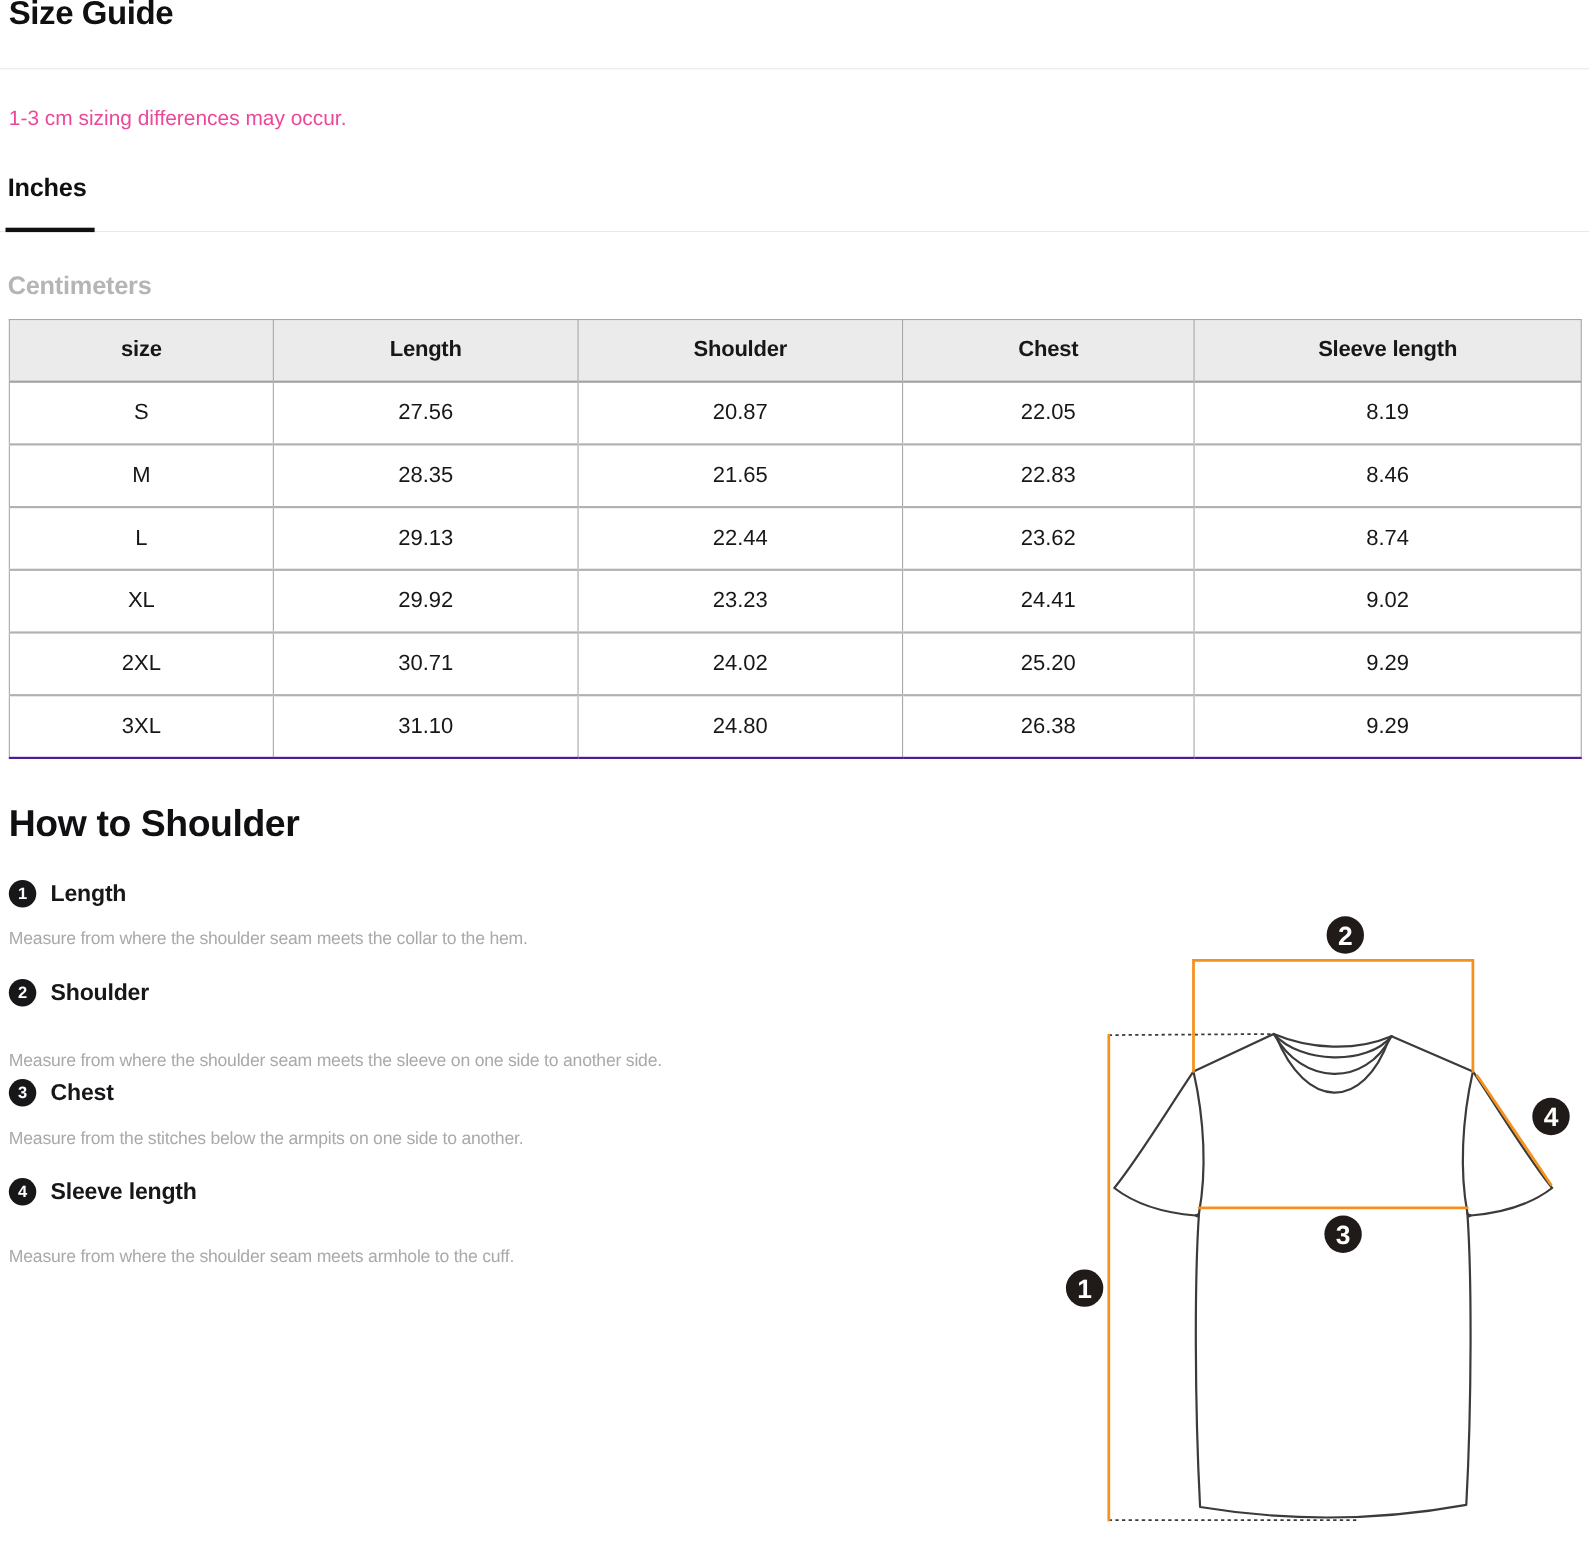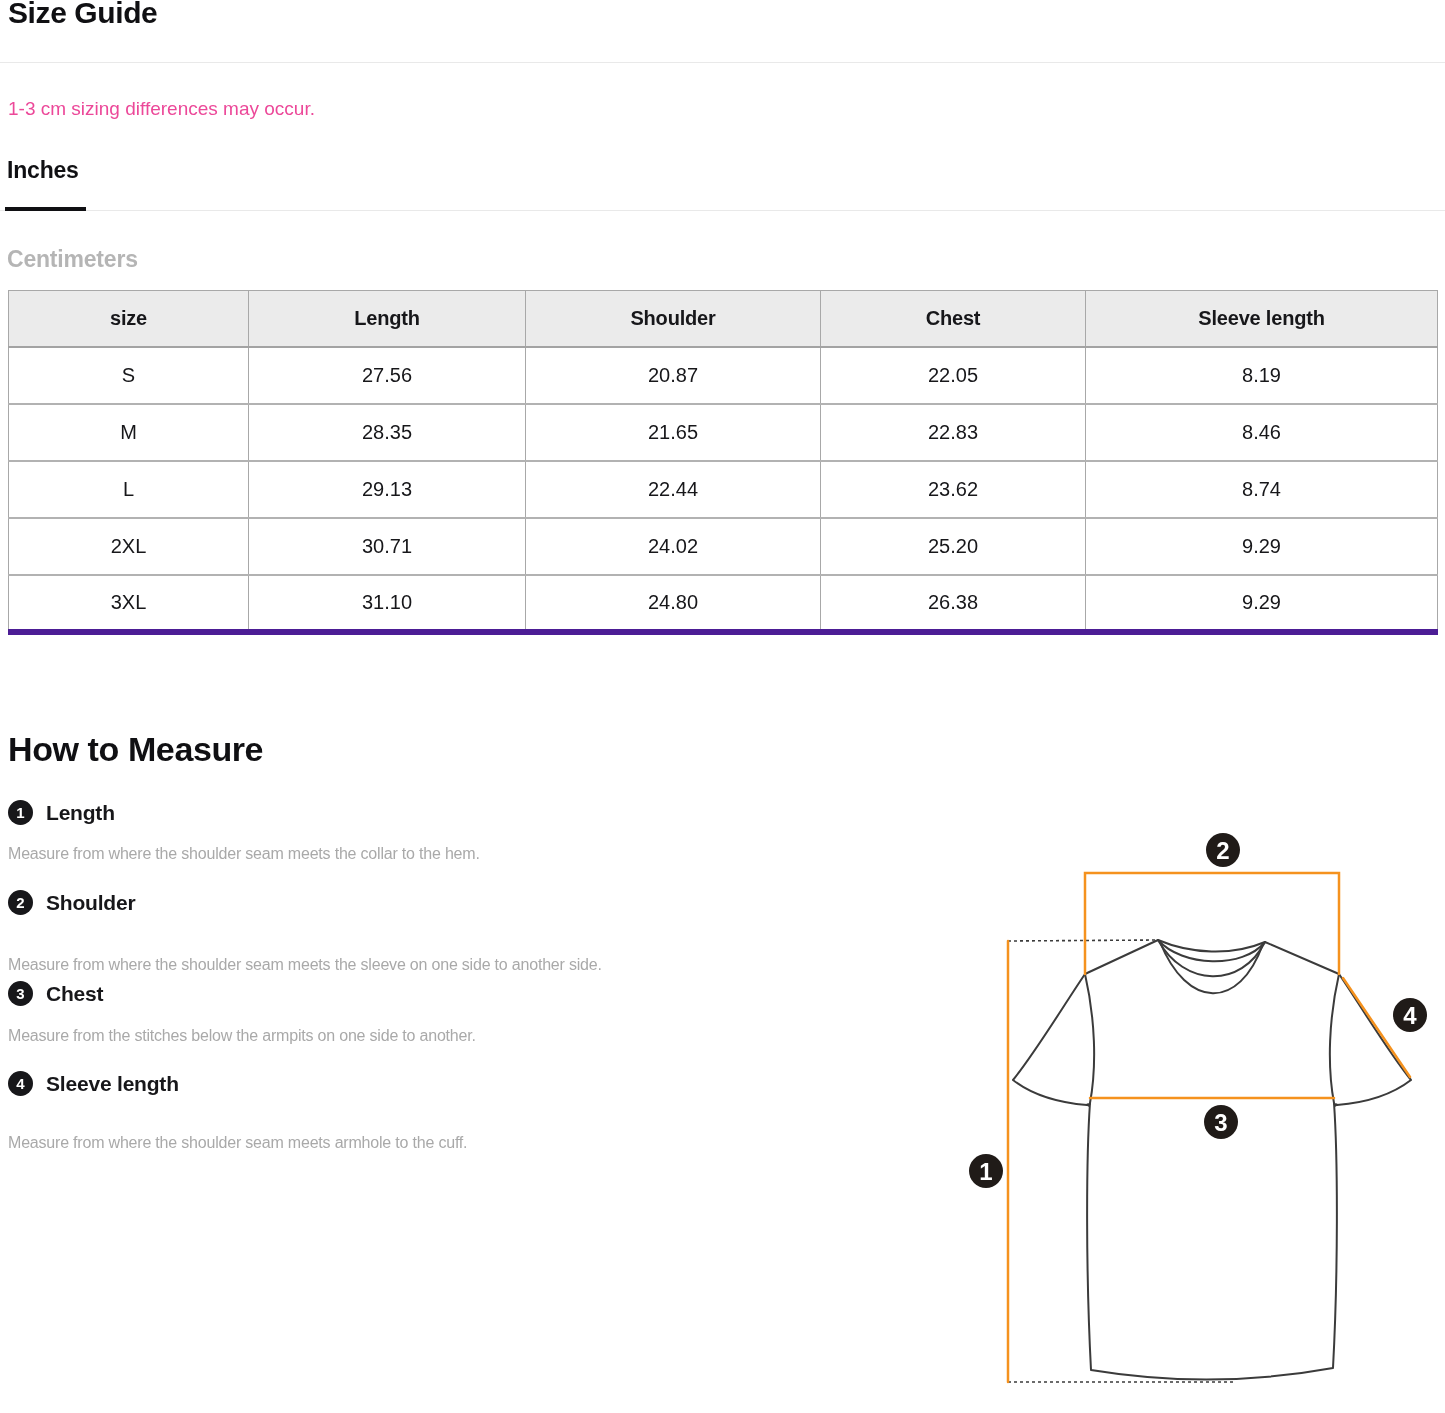--- a/index.html
+++ b/index.html
@@ -47,21 +47,21 @@
     height:56px; background:#ebebeb; font-weight:700;
     border:1px solid #a8a8a8; border-bottom:2px solid #a3a3a3;
     text-align:center; letter-spacing:-0.2px;
   }
   .size-table td {
     height:57px; background:#ffffff; font-weight:400;
     border-left:1px solid #a8a8a8; border-right:1px solid #a8a8a8;
     border-bottom:2px solid #b2b2b2;
     text-align:center;
   }
-  .size-table tr:last-child td { border-bottom:6px solid #4c1d95; }
+  .size-table tr:last-child td { border-bottom:2px solid #4c1d95; }
   .htm-title {
     position:absolute; left:8px; top:730px;
     font-size:34px; font-weight:800; letter-spacing:-0.4px;
     color:#101013;
   }
   .measure-item {
     position:absolute; left:8px;
     display:flex; align-items:center; gap:13px;
   }
   .num-badge {
@@ -132,37 +132,44 @@
       <td>8.46</td>
     </tr>
     <tr>
       <td>L</td>
       <td>29.13</td>
       <td>22.44</td>
       <td>23.62</td>
       <td>8.74</td>
     </tr>
     <tr>
+      <td>XL</td>
+      <td>29.92</td>
+      <td>23.23</td>
+      <td>24.41</td>
+      <td>9.02</td>
+    </tr>
+    <tr>
       <td>2XL</td>
       <td>30.71</td>
       <td>24.02</td>
       <td>25.20</td>
       <td>9.29</td>
     </tr>
     <tr>
       <td>3XL</td>
       <td>31.10</td>
       <td>24.80</td>
       <td>26.38</td>
       <td>9.29</td>
     </tr>
   </tbody>
 </table>
 
-<h2 class="htm-title">How to Measure</h2>
+<h2 class="htm-title">How to Shoulder</h2>
 
 <div class="measure-item item-1">
   <span class="num-badge">1</span>
   <span class="measure-label">Length</span>
 </div>
 <p class="measure-desc desc-1">Measure from where the shoulder seam meets the collar to the hem.</p>
 
 <div class="measure-item item-2">
   <span class="num-badge">2</span>
   <span class="measure-label">Shoulder</span>

